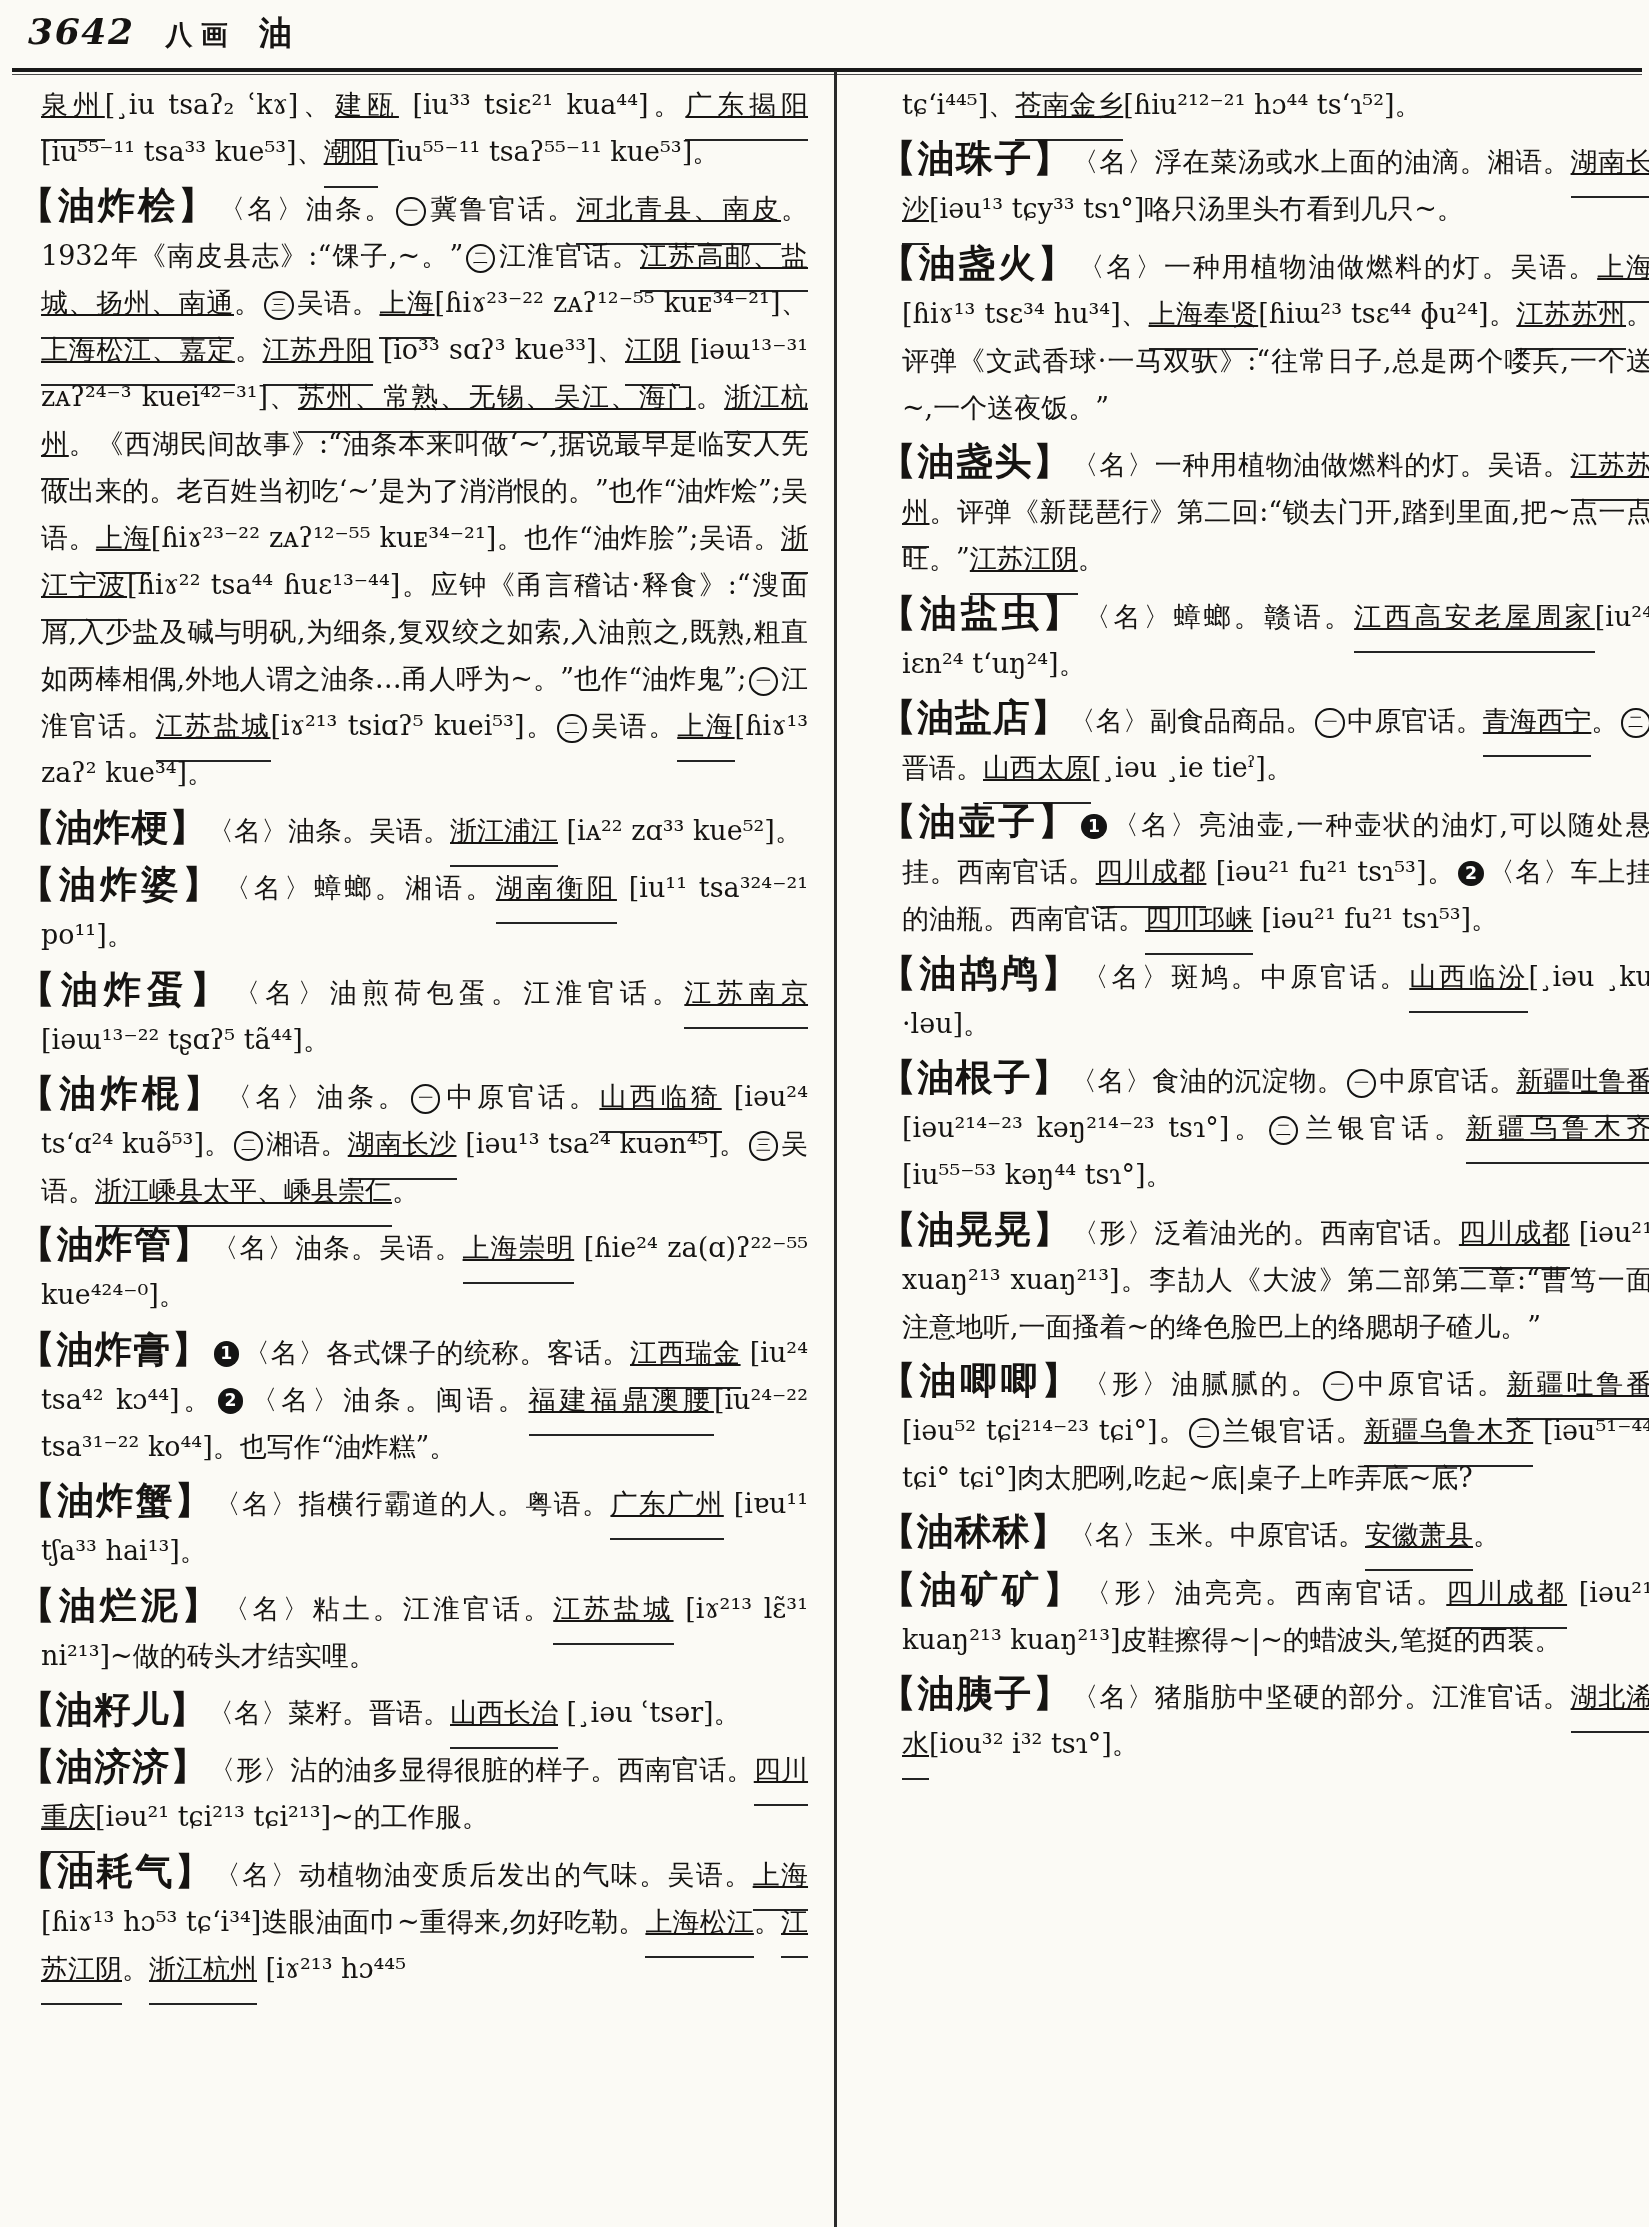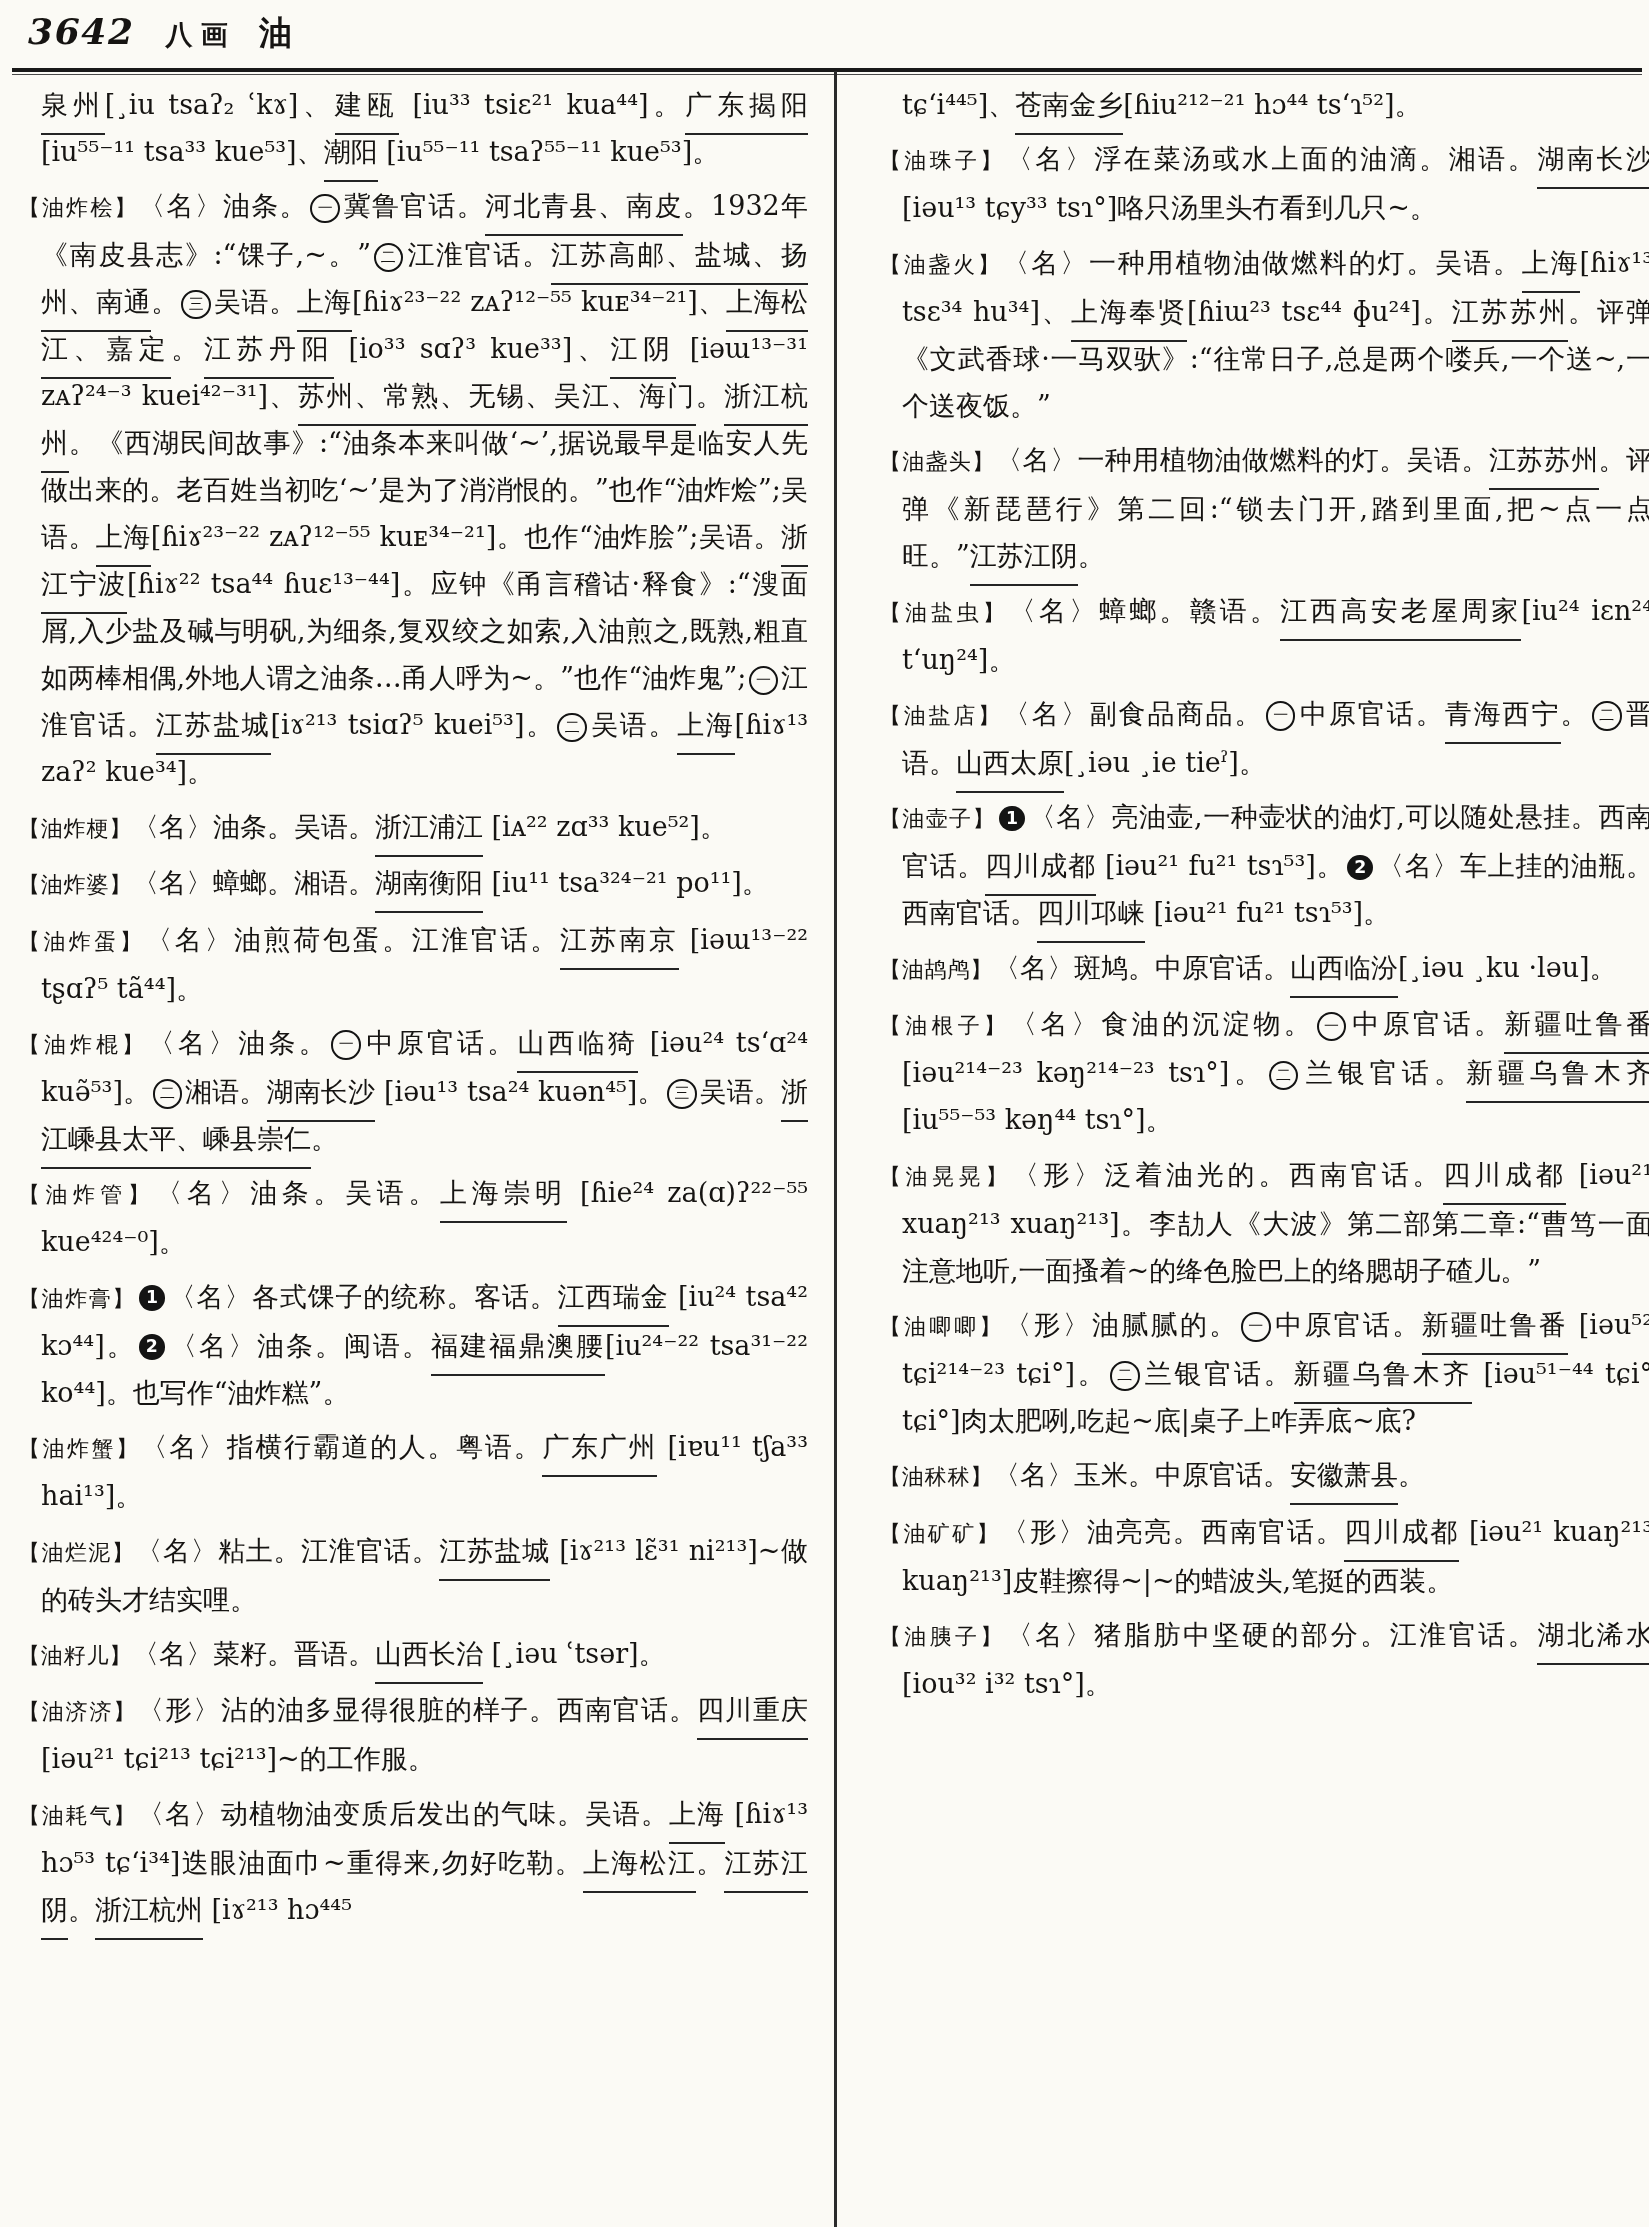--- a/index.html
+++ b/index.html
@@ -16,22 +16,22 @@
   .rule2{position:absolute;left:11.5px;width:1630px;top:74px;height:0.8px;background:#4a4a4a;}
   .vdiv{position:absolute;left:834px;top:71px;width:2.5px;height:2157px;background:#2a2a2a;}
   .col{position:absolute;top:81px;}
   #colL{left:18px;width:790px;}
   #colR{left:879px;width:774px;}
   .entry{
     margin:0 0 7.4px 0;padding-left:23px;text-indent:-23px;
     font-size:27px;line-height:47px;text-align:justify;text-justify:inter-ideograph;
   }
   .entry.cont{text-indent:0;}
-  .hw{font-weight:400;font-size:22px;letter-spacing:0.8px;}
-  .u{border-bottom:2.5px solid #242424;padding-bottom:13px;}
+  .hw{font-weight:700;font-size:37px;letter-spacing:0.8px;}
+  .u{border-bottom:2.5px solid #242424;padding-bottom:19px;text-decoration:underline;}
   .circ{
     display:inline-block;width:25.6px;height:25.6px;line-height:25.6px;text-indent:0;
     border:2.1px solid #141414;border-radius:50%;text-align:center;
     font-size:15px;vertical-align:2.5px;margin:0 2.5px;
   }
   .disc{
     display:inline-block;width:25.6px;height:25.6px;line-height:25.6px;text-indent:0;
     border-radius:50%;background:#141414;color:#ffffff;text-align:center;
     font-size:17.3px;font-weight:700;vertical-align:2.5px;margin:0 3.3px;
     font-family:"DejaVu Sans","Liberation Sans",sans-serif;

